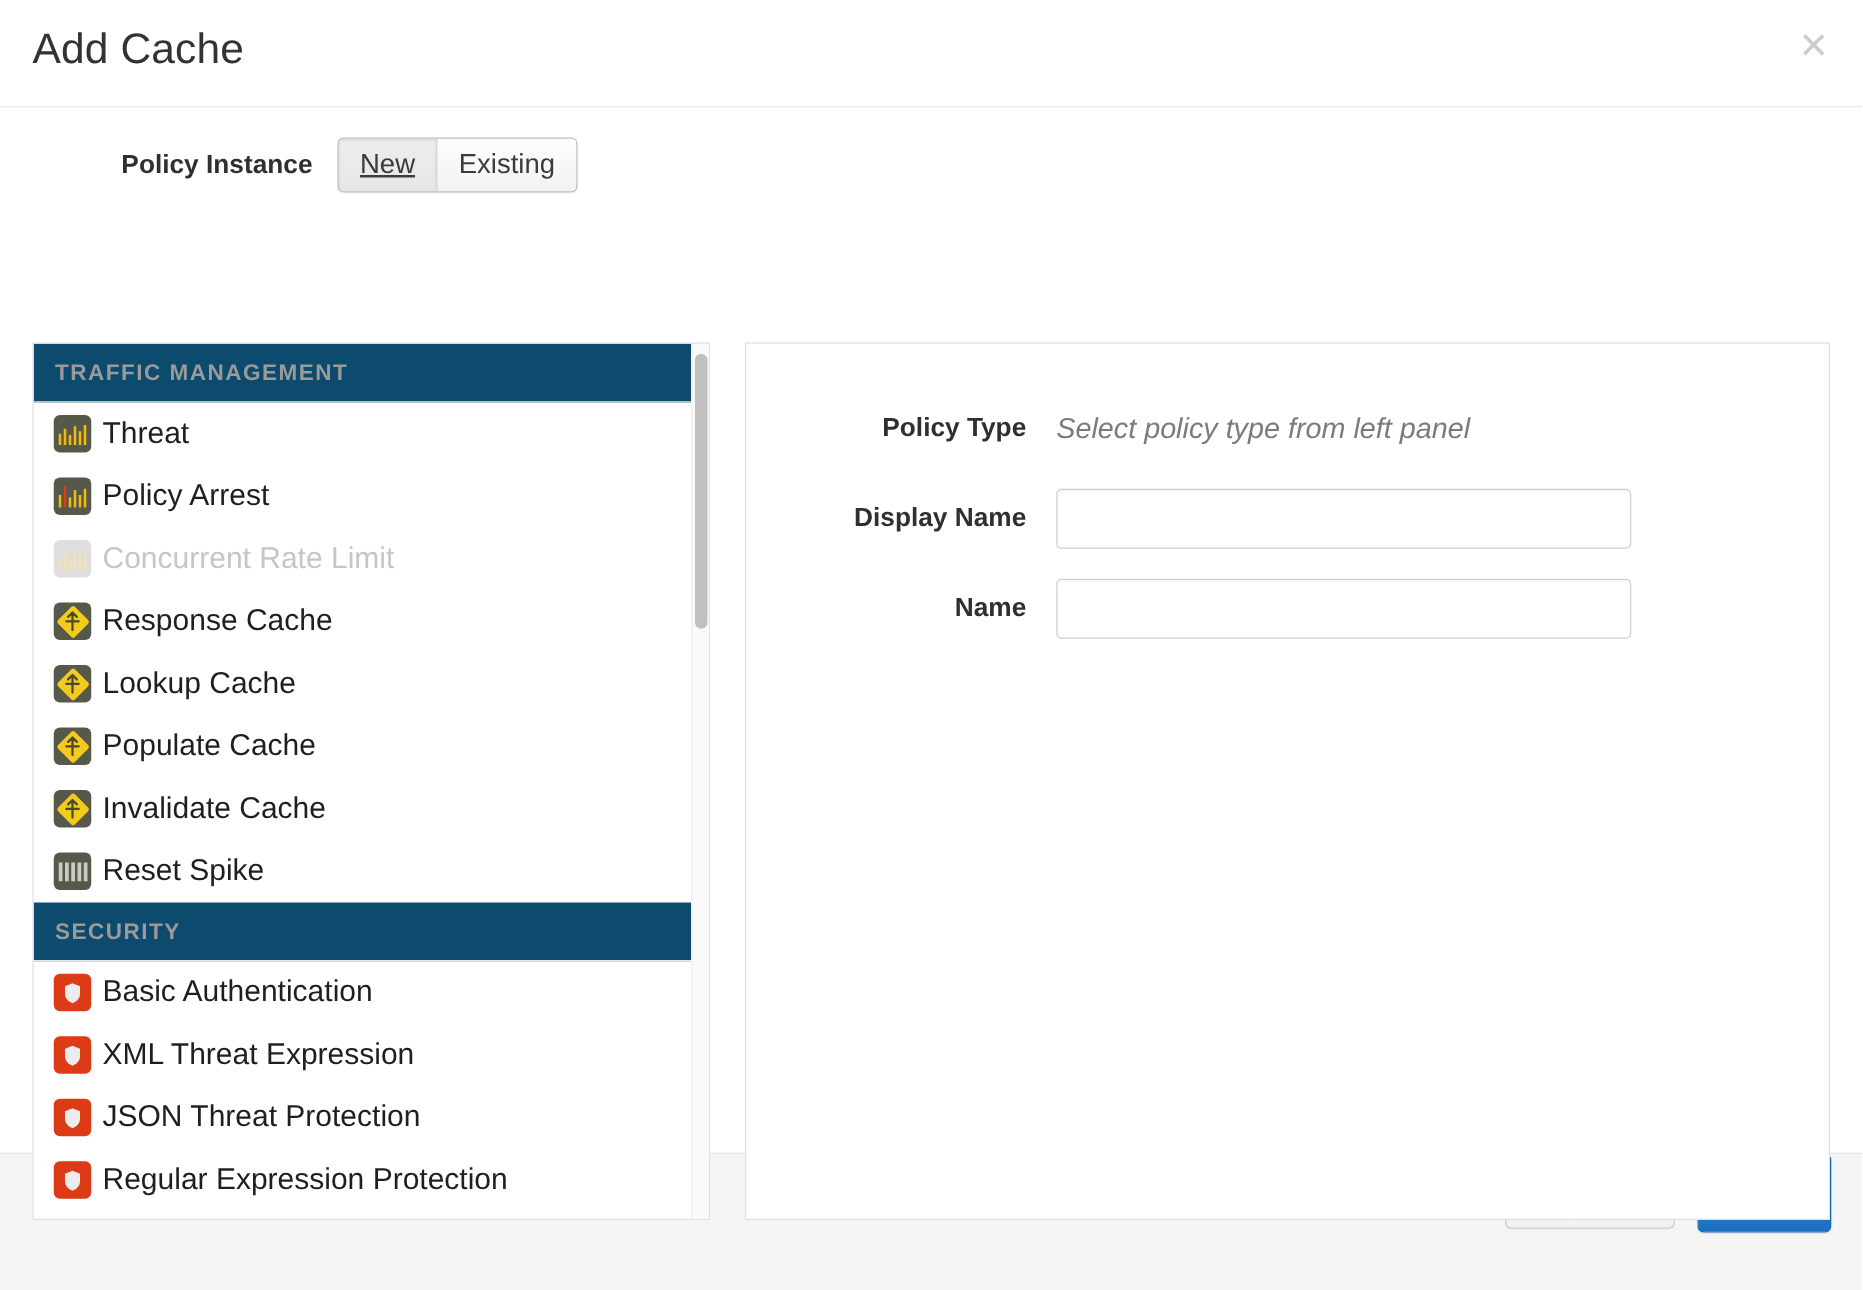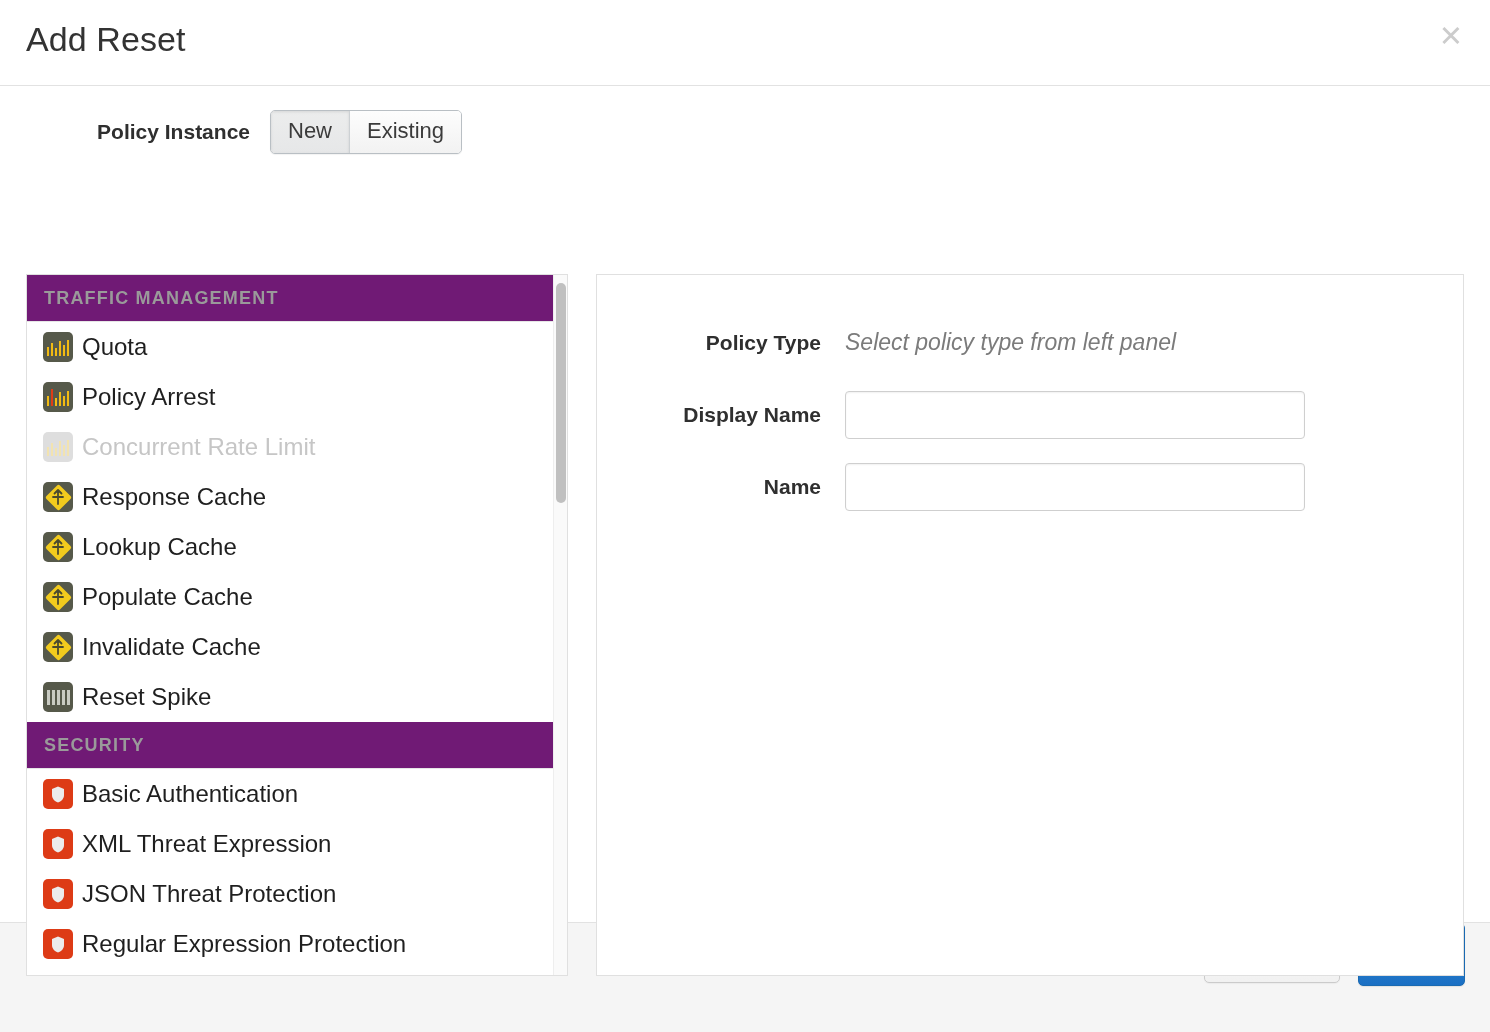--- a/index.html
+++ b/index.html
@@ -88,20 +88,21 @@
     padding: 7px 17px 9px;
     background: linear-gradient(#fdfdfd, #f2f2f2);
     cursor: pointer;
     user-select: none;
     line-height: 1.2;
   }
   .seg-btn + .seg-btn { border-left: 1px solid #cdd1d4; }
   .seg-btn.active {
     background: linear-gradient(#eceded, #e6e7e8);
     box-shadow: inset 0 1px 3px rgba(0,0,0,0.10);
+    text-decoration: underline;
   }
 
   
   .panels {
     position: absolute;
     left: 26px;
     right: 26px;
     top: 188px;
     bottom: 0px;
     height: 702px;
@@ -114,21 +115,21 @@
     border: 1px solid #e0e0e0;
     background: #ffffff;
     overflow: hidden;
   }
   .list-scroll {
     position: absolute;
     inset: 0 14px 0 0;
     overflow: hidden;
   }
   .group-header {
-    background: #701a75;
+    background: #0c4a6e;
     border-bottom: 1px solid #e6e6e6;
     font-size: 18px;
     font-weight: bold;
     letter-spacing: 1.2px;
     color: #9a9a9a;
     padding: 13px 0 12px 17px;
   }
   .policy-item {
     display: flex;
     align-items: center;
@@ -274,21 +275,21 @@
     padding: 17px 29px 20px;
     box-shadow: 0 1px 1px rgba(0,0,0,0.08);
   }
 </style>
 </head>
 <body>
 
 <div class="dialog">
 
   <div class="dialog-header">
-    <div class="dialog-title">Add Reset</div>
+    <div class="dialog-title">Add Cache</div>
     <div class="close-btn">✕</div>
   </div>
 
   <div class="dialog-body">
 
     <div class="policy-instance-row">
       <div class="policy-instance-label">Policy Instance</div>
       <div class="segmented">
         <div class="seg-btn active">New</div>
         <div class="seg-btn">Existing</div>
@@ -306,21 +307,21 @@
             <span class="pic olive">
               <span class="bars">
                   <i style="height:9px"></i>
                   <i style="height:13px"></i>
                   <i style="height:8px"></i>
                   <i style="height:15px"></i>
                   <i style="height:11px"></i>
                   <i style="height:16px"></i>
                 </span>
             </span>
-            <span class="name">Quota</span>
+            <span class="name">Threat</span>
           </div>
 
           <div class="policy-item">
             <span class="pic olive">
               <span class="bars">
                   <i style="height:10px"></i>
                   <i style="height:17px;background:#e03c16"></i>
                   <i style="height:8px"></i>
                   <i style="height:14px"></i>
                   <i style="height:10px"></i>

